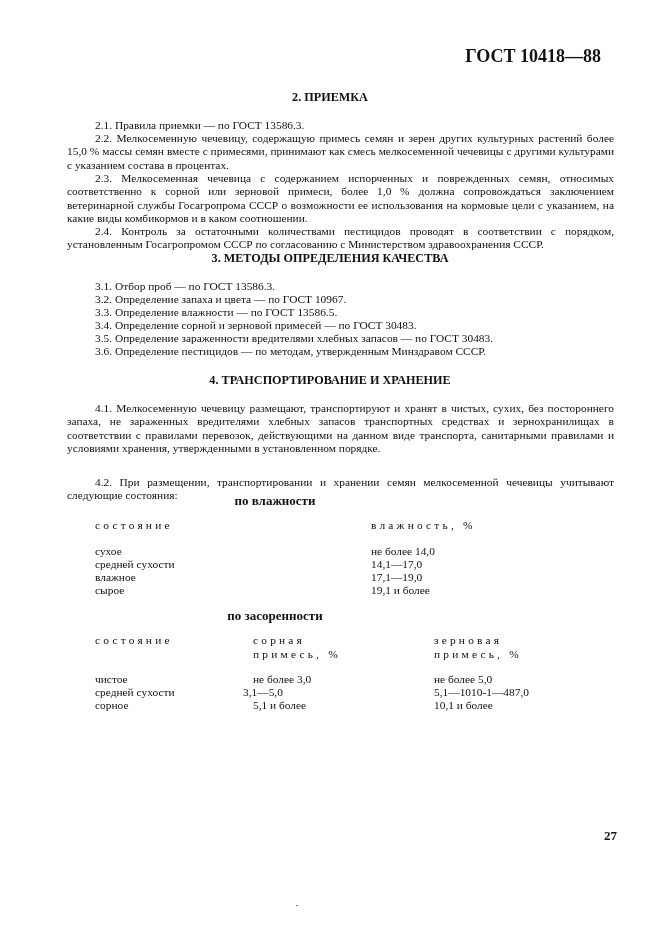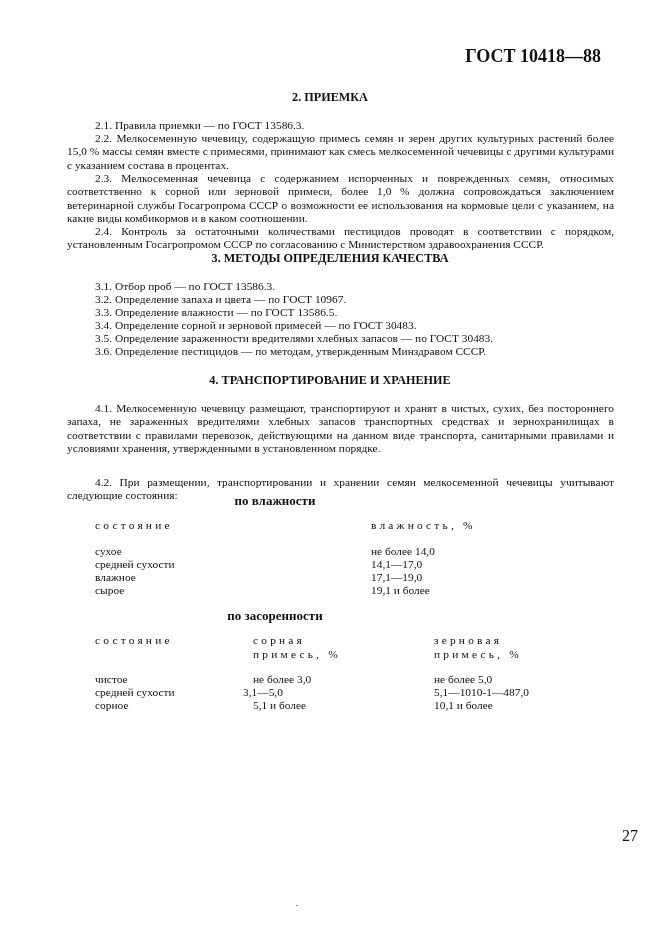--- a/index.html
+++ b/index.html
@@ -24,21 +24,21 @@
   }
   .line {
     position: absolute; left: 95px; white-space: nowrap;
   }
   .subcap {
     position: absolute; left: 0; width: 550px; text-align: center;
     font-weight: bold; font-size: 13px;
   }
   .cell { position: absolute; white-space: nowrap; }
   .spaced { letter-spacing: 3.2px; }
-  .pagenum { position: absolute; left: 622px; top: 829px; font-size: 16px; }
+  .pagenum { position: absolute; left: 604px; top: 829px; font-size: 13px; font-weight: bold; }
   .dot { position: absolute; left: 296px; top: 905px; width: 2px; height: 1px; background: #888; }
 </style>
 </head>
 <body>
 
 <div class="header">ГОСТ 10418—88</div>
 
 <div class="section-title" style="top:91px;">2. ПРИЕМКА</div>
 <div class="para" style="top:119px;">2.1. Правила приемки — по ГОСТ 13586.3.</div>
 <div class="para" style="top:132px;">2.2. Мелкосеменную чечевицу, содержащую примесь семян и зерен других культурных растений более 15,0 % массы семян вместе с примесями, принимают как смесь мелкосеменной чечевицы с другими культурами с указанием состава в процентах.</div>

